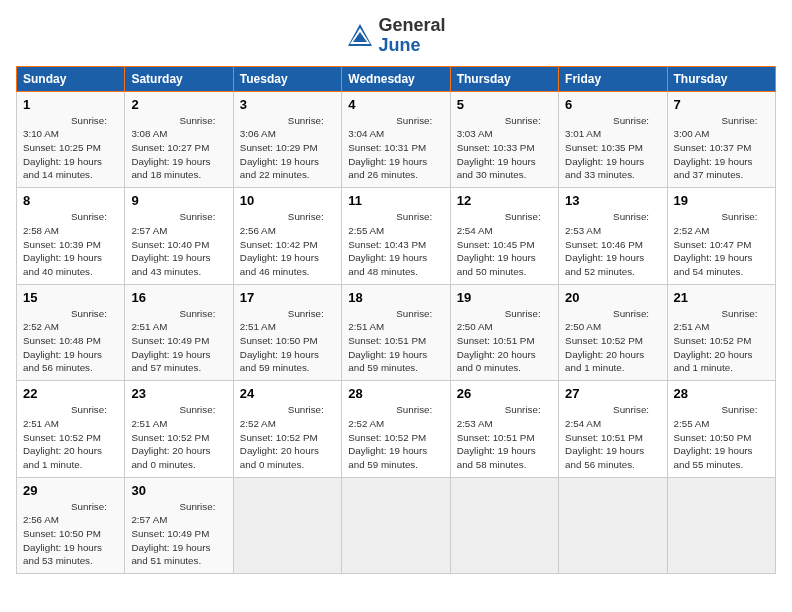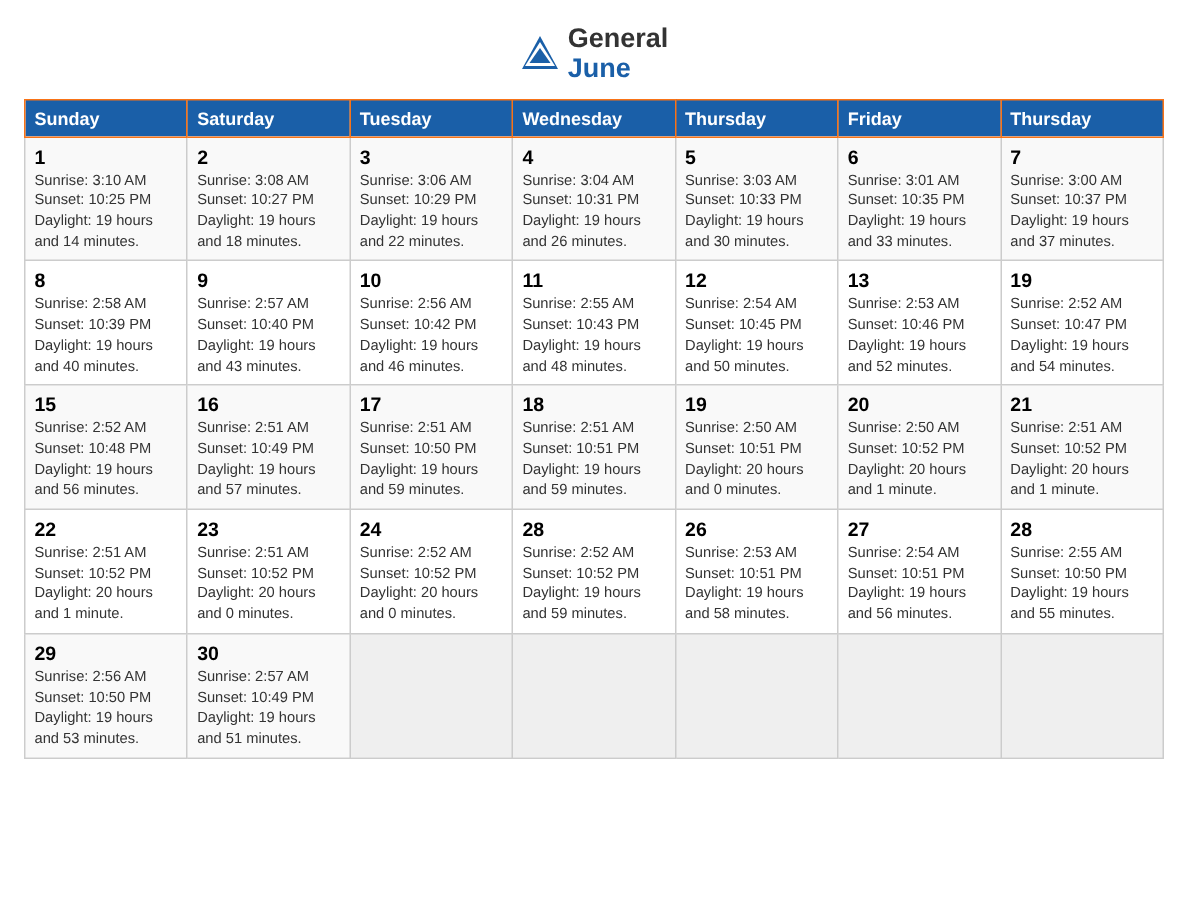--- a/index.html
+++ b/index.html
@@ -79,20 +79,21 @@
     .day-num {
       font-size: 13px;
       font-weight: bold;
       display: block;
       margin-bottom: 2px;
     }
     .day-detail {
       font-size: 9.8px;
       color: #333;
       line-height: 1.4;
+      margin-left: 48px;
     }
     .empty-cell {
       background: #f0f0f0 !important;
     }
     tbody tr td.empty-cell {
       background: #efefef !important;
     }
   </style>
 </head>
 <body>

